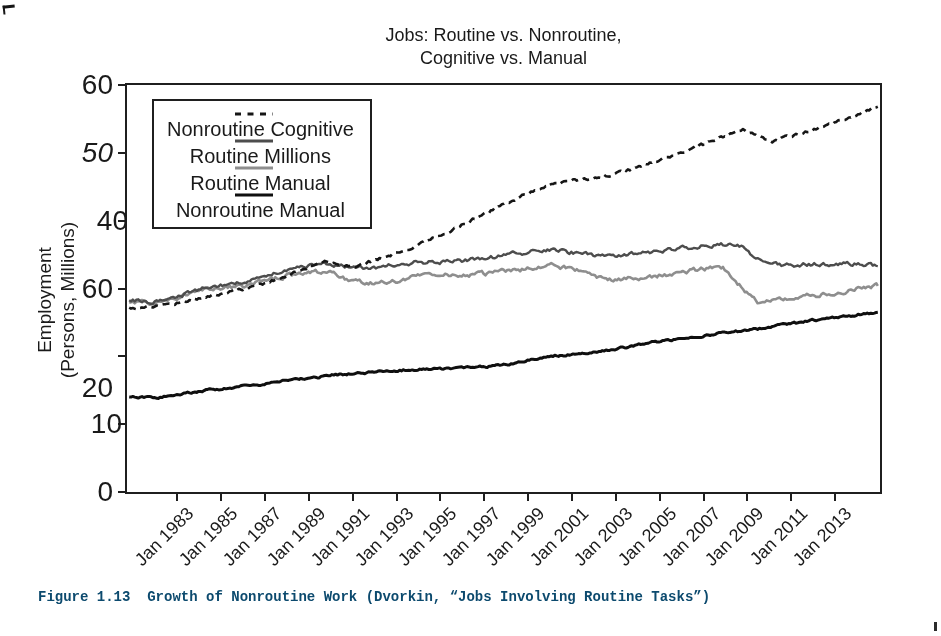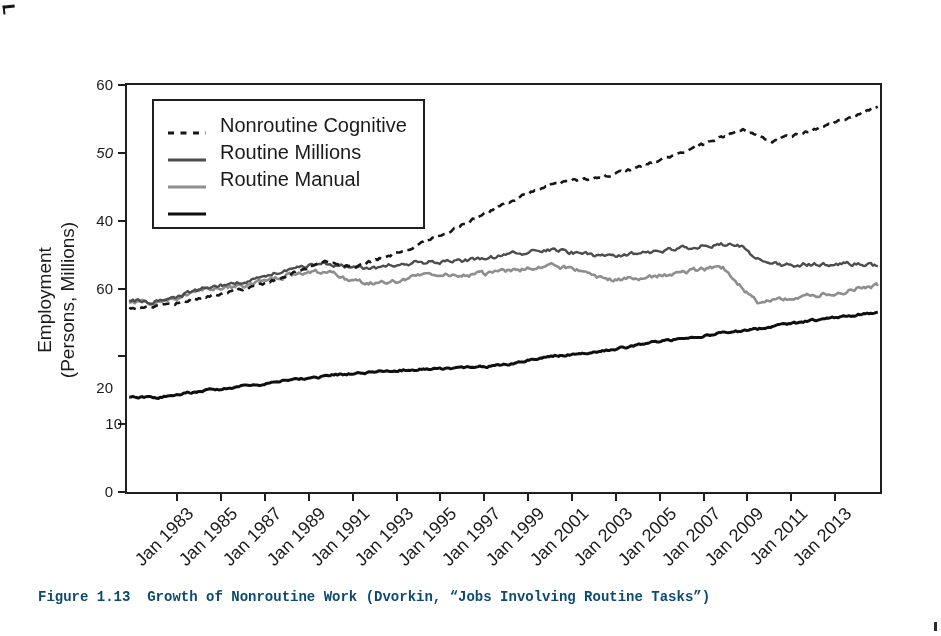--- a/index.html
+++ b/index.html
@@ -17,31 +17,31 @@
   }
   .plot-frame svg{position:absolute;left:0;top:0;display:block;}
   .y-axis-title{
     position:absolute;left:56px;top:300px;
     transform:translate(-50%,-50%) rotate(-90deg);
     text-align:center;white-space:nowrap;font-size:19px;line-height:23px;color:#1a1a1a;
   }
   .y-tick{position:absolute;width:7px;height:2px;background:#1f1f1f;}
   .x-tick{position:absolute;width:2px;height:7px;background:#1f1f1f;}
   .y-tick-label{
-    position:absolute;width:44px;text-align:right;font-size:15px;line-height:22px;color:#1a1a1a;
+    position:absolute;width:44px;text-align:right;font-size:28px;line-height:22px;color:#1a1a1a;
   }
   .x-tick-label{
     position:absolute;width:92px;text-align:right;font-size:18px;line-height:19px;color:#1a1a1a;
     transform-origin:100% 0;transform:rotate(-45deg);white-space:nowrap;
   }
   .legend{
     position:absolute;left:152px;top:99px;background:#ffffff;border:2px solid #1f1f1f;
     padding:9px 16px 9px 13px;
   }
-  .legend-row{display:flex;align-items:flex-end;height:27px;}
+  .legend-row{display:flex;align-items:center;height:27px;flex-direction:column;}
   .legend-sample{width:40px;margin-right:13px;display:flex;align-items:center;}
   .legend-label{font-size:20px;color:#1a1a1a;white-space:nowrap;}
   .figure-caption{
     position:absolute;left:38px;top:589px;
     font-family:"Liberation Mono","DejaVu Sans Mono",monospace;
     font-weight:bold;font-size:14px;color:#0c4a6e;white-space:pre;
   }
   .artifact-tl{
     position:absolute;left:3px;top:5px;width:10px;height:6px;
     border-top:3px solid #161616;border-left:2px solid #161616;transform:rotate(-6deg);
@@ -50,20 +50,24 @@
     position:absolute;left:934px;top:622px;width:3px;height:9px;background:#2b2b2b;
   }
 </style>
 </head>
 <body>
 
 <div id="page">
 
   <div class="artifact-tl"></div>
 
+  <div class="chart-title">
+    <div>Jobs: Routine vs. Nonroutine,</div>
+    <div>Cognitive vs. Manual</div>
+  </div>
 
   <div class="y-axis-title">
     <div>Employment</div>
     <div>(Persons, Millions)</div>
   </div>
 
   <div class="plot-frame">
     <svg id="plot-svg" width="753" height="407" viewBox="0 0 753 407">
         <path d="M2.2 217.8L4.0 217.3L5.8 216.6L7.7 218.3L9.5 216.5L11.3 216.4L13.2 215.6L15.0 215.1L16.8 215.5L18.6 216.5L20.5 218.0L22.3 219.6L24.1 218.3L25.9 219.3L27.8 219.1L29.6 217.4L31.4 216.2L33.2 216.8L35.1 216.6L36.9 215.9L38.7 214.3L40.6 215.8L42.4 213.9L44.2 213.4L46.0 213.7L47.9 214.3L49.7 215.0L51.5 213.6L53.3 213.1L55.2 210.5L57.0 208.7L58.8 210.2L60.6 210.2L62.5 208.3L64.3 207.3L66.1 206.3L68.0 206.9L69.8 205.1L71.6 206.0L73.4 204.4L75.3 205.4L77.1 203.4L78.9 202.5L80.7 202.3L82.6 204.7L84.4 204.6L86.2 205.3L88.1 203.1L89.9 203.3L91.7 203.6L93.5 204.6L95.4 204.0L97.2 202.6L99.0 200.9L100.8 202.9L102.7 200.7L104.5 202.9L106.3 201.5L108.1 202.1L110.0 200.3L111.8 199.6L113.6 199.4L115.5 201.6L117.3 202.5L119.1 201.4L120.9 199.5L122.8 199.3L124.6 198.5L126.4 199.6L128.2 197.2L130.1 196.0L131.9 194.6L133.7 196.5L135.5 195.5L137.4 194.9L139.2 195.7L141.0 195.1L142.9 193.5L144.7 192.7L146.5 194.7L148.3 192.2L150.2 193.7L152.0 194.0L153.8 194.2L155.6 194.7L157.5 191.6L159.3 189.6L161.1 188.4L162.9 187.8L164.8 190.5L166.6 188.7L168.4 189.8L170.3 188.9L172.1 187.7L173.9 188.9L175.7 189.6L177.6 188.2L179.4 188.2L181.2 186.6L183.0 188.0L184.9 186.2L186.7 186.0L188.5 184.8L190.4 187.5L192.2 187.9L194.0 188.6L195.8 187.3L197.7 187.3L199.5 187.8L201.3 186.8L203.1 186.0L205.0 187.1L206.8 186.9L208.6 188.8L210.4 191.0L212.3 192.5L214.1 192.4L215.9 191.6L217.8 194.4L219.6 194.0L221.4 196.0L223.2 195.5L225.1 195.0L226.9 195.1L228.7 194.4L230.5 195.4L232.4 194.6L234.2 197.1L236.0 198.5L237.8 199.4L239.7 198.1L241.5 199.4L243.3 197.3L245.2 198.9L247.0 199.3L248.8 197.9L250.6 198.0L252.5 197.4L254.3 195.9L256.1 196.9L257.9 198.1L259.8 198.7L261.6 197.7L263.4 196.9L265.2 195.2L267.1 196.4L268.9 197.6L270.7 197.6L272.6 197.1L274.4 195.6L276.2 193.9L278.0 195.1L279.9 193.9L281.7 193.3L283.5 191.4L285.3 190.4L287.2 190.4L289.0 190.7L290.8 189.4L292.7 190.4L294.5 189.5L296.3 188.8L298.1 188.3L300.0 188.2L301.8 188.0L303.6 188.8L305.4 190.0L307.3 190.0L309.1 190.7L310.9 190.9L312.7 190.9L314.6 190.8L316.4 190.6L318.2 188.7L320.1 189.4L321.9 191.0L323.7 190.9L325.5 189.5L327.4 189.9L329.2 190.6L331.0 191.7L332.8 191.1L334.7 191.5L336.5 189.7L338.3 191.0L340.1 190.4L342.0 191.6L343.8 189.4L345.6 188.9L347.5 189.3L349.3 187.6L351.1 186.6L352.9 186.6L354.8 185.9L356.6 188.7L358.4 190.3L360.2 188.2L362.1 186.8L363.9 187.0L365.7 187.6L367.5 185.9L369.4 186.0L371.2 186.2L373.0 185.0L374.9 184.0L376.7 184.8L378.5 186.7L380.3 185.0L382.2 184.7L384.0 186.2L385.8 184.3L387.6 183.9L389.5 185.0L391.3 184.6L393.1 186.4L395.0 183.9L396.8 184.8L398.6 184.4L400.4 182.5L402.3 183.6L404.1 184.0L405.9 184.7L407.7 184.0L409.6 183.9L411.4 181.9L413.2 183.0L415.0 182.4L416.9 181.9L418.7 181.2L420.5 179.7L422.4 179.3L424.2 178.0L426.0 179.2L427.8 180.3L429.7 181.1L431.5 182.0L433.3 183.9L435.1 182.3L437.0 180.8L438.8 183.1L440.6 182.3L442.4 182.1L444.3 182.3L446.1 183.7L447.9 185.7L449.8 184.2L451.6 185.9L453.4 185.8L455.2 186.2L457.1 186.4L458.9 186.5L460.7 187.6L462.5 187.8L464.4 189.7L466.2 189.7L468.0 190.3L469.8 192.7L471.7 191.6L473.5 191.2L475.3 192.4L477.2 193.1L479.0 193.2L480.8 195.1L482.6 193.6L484.5 195.6L486.3 196.4L488.1 194.5L489.9 195.2L491.8 193.6L493.6 195.2L495.4 194.5L497.3 192.8L499.1 194.0L500.9 192.1L502.7 192.2L504.6 193.2L506.4 194.2L508.2 193.6L510.0 194.1L511.9 195.1L513.7 193.6L515.5 193.8L517.3 193.5L519.2 193.0L521.0 191.5L522.8 190.4L524.7 192.5L526.5 191.0L528.3 190.8L530.1 192.3L532.0 189.8L533.8 190.5L535.6 191.2L537.4 189.3L539.3 191.0L541.1 190.6L542.9 189.6L544.7 190.5L546.6 188.6L548.4 187.6L550.2 187.1L552.1 187.1L553.9 187.0L555.7 186.0L557.5 186.9L559.4 188.3L561.2 186.3L563.0 184.4L564.8 184.1L566.7 182.9L568.5 185.5L570.3 185.6L572.1 184.5L574.0 182.7L575.8 183.8L577.6 185.4L579.5 183.0L581.3 183.3L583.1 181.6L584.9 183.1L586.8 181.9L588.6 181.5L590.4 181.2L592.2 181.3L594.1 183.4L595.9 181.9L597.7 185.1L599.6 186.4L601.4 187.6L603.2 190.9L605.0 193.3L606.9 194.8L608.7 196.3L610.5 199.7L612.3 199.1L614.2 202.0L616.0 204.2L617.8 207.2L619.6 206.9L621.5 209.0L623.3 209.7L625.1 211.5L627.0 212.3L628.8 215.3L630.6 218.2L632.4 218.0L634.3 217.4L636.1 217.0L637.9 217.2L639.7 215.4L641.6 216.0L643.4 216.5L645.2 214.7L647.0 214.3L648.9 214.1L650.7 213.2L652.5 212.5L654.4 214.2L656.2 215.2L658.0 213.5L659.8 214.8L661.7 214.4L663.5 214.3L665.3 214.4L667.1 214.4L669.0 213.2L670.8 213.6L672.6 212.3L674.4 211.5L676.3 210.2L678.1 210.2L679.9 208.9L681.8 210.0L683.6 210.7L685.4 210.0L687.2 210.5L689.1 211.9L690.9 211.8L692.7 211.9L694.5 209.1L696.4 208.0L698.2 209.1L700.0 210.1L701.9 209.4L703.7 210.2L705.5 210.4L707.3 210.4L709.2 209.2L711.0 207.9L712.8 208.2L714.6 208.8L716.5 209.3L718.3 208.7L720.1 207.1L721.9 204.9L723.8 204.5L725.6 205.2L727.4 205.8L729.3 203.2L731.1 202.1L732.9 202.5L734.7 203.4L736.6 201.9L738.4 203.1L740.2 201.7L742.0 201.5L743.9 203.1L745.7 200.9L747.5 199.4L749.3 198.3L750.8 200.8" fill="none" stroke="#8e8e8e" stroke-width="2.6" stroke-linejoin="round"></path>
         <path d="M2.2 215.2L4.0 216.3L5.8 214.6L7.7 216.5L9.5 214.7L11.3 214.3L13.2 216.4L15.0 217.2L16.8 216.0L18.6 215.9L20.5 217.9L22.3 218.3L24.1 219.4L25.9 218.8L27.8 216.3L29.6 215.2L31.4 216.1L33.2 214.8L35.1 215.4L36.9 215.3L38.7 215.4L40.6 213.9L42.4 213.4L44.2 212.3L46.0 211.9L47.9 212.9L49.7 212.4L51.5 210.7L53.3 211.0L55.2 211.9L57.0 209.0L58.8 207.4L60.6 206.1L62.5 207.4L64.3 206.8L66.1 205.9L68.0 204.5L69.8 206.1L71.6 204.4L73.4 204.6L75.3 202.4L77.1 203.0L78.9 202.9L80.7 203.4L82.6 203.1L84.4 202.5L86.2 201.2L88.1 200.7L89.9 202.0L91.7 201.3L93.5 199.5L95.4 201.1L97.2 200.0L99.0 200.1L100.8 199.4L102.7 198.5L104.5 197.8L106.3 198.4L108.1 199.2L110.0 197.2L111.8 198.1L113.6 198.5L115.5 198.6L117.3 197.7L119.1 198.0L120.9 196.4L122.8 196.4L124.6 194.3L126.4 193.7L128.2 193.5L130.1 192.4L131.9 192.6L133.7 192.0L135.5 191.4L137.4 191.0L139.2 191.5L141.0 190.1L142.9 190.2L144.7 190.4L146.5 187.9L148.3 188.3L150.2 188.9L152.0 188.6L153.8 188.2L155.6 187.2L157.5 185.4L159.3 186.2L161.1 184.6L162.9 183.8L164.8 183.8L166.6 183.1L168.4 182.9L170.3 181.6L172.1 182.2L173.9 180.9L175.7 181.5L177.6 182.4L179.4 182.8L181.2 180.5L183.0 179.2L184.9 178.9L186.7 180.4L188.5 179.9L190.4 179.2L192.2 178.9L194.0 179.0L195.8 177.6L197.7 177.5L199.5 179.3L201.3 179.5L203.1 179.2L205.0 180.7L206.8 181.7L208.6 180.3L210.4 180.8L212.3 180.7L214.1 179.5L215.9 180.8L217.8 182.5L219.6 181.4L221.4 182.3L223.2 182.5L225.1 182.3L226.9 181.4L228.7 182.9L230.5 182.2L232.4 180.9L234.2 181.7L236.0 183.7L237.8 183.5L239.7 182.6L241.5 183.9L243.3 183.8L245.2 182.4L247.0 181.6L248.8 183.5L250.6 182.4L252.5 182.0L254.3 181.6L256.1 180.7L257.9 181.5L259.8 181.0L261.6 179.2L263.4 180.2L265.2 181.0L267.1 181.5L268.9 181.0L270.7 180.2L272.6 180.0L274.4 179.0L276.2 179.0L278.0 179.6L279.9 179.5L281.7 180.4L283.5 179.1L285.3 178.1L287.2 176.1L289.0 175.9L290.8 177.0L292.7 176.9L294.5 176.9L296.3 178.5L298.1 178.6L300.0 178.2L301.8 176.1L303.6 176.2L305.4 176.0L307.3 177.6L309.1 178.0L310.9 178.0L312.7 179.1L314.6 176.7L316.4 175.6L318.2 176.3L320.1 174.9L321.9 176.0L323.7 176.9L325.5 177.3L327.4 175.4L329.2 175.1L331.0 174.3L332.8 174.7L334.7 176.8L336.5 176.1L338.3 174.5L340.1 176.0L342.0 174.9L343.8 173.2L345.6 172.8L347.5 174.6L349.3 173.4L351.1 172.7L352.9 174.3L354.8 173.2L356.6 174.0L358.4 174.4L360.2 173.9L362.1 172.9L363.9 171.1L365.7 173.0L367.5 173.4L369.4 172.5L371.2 170.5L373.0 171.2L374.9 170.8L376.7 169.3L378.5 169.9L380.3 168.7L382.2 168.6L384.0 167.4L385.8 166.4L387.6 167.4L389.5 168.4L391.3 168.6L393.1 168.6L395.0 169.8L396.8 169.2L398.6 169.1L400.4 168.4L402.3 167.3L404.1 165.3L405.9 164.8L407.7 165.2L409.6 165.6L411.4 165.9L413.2 166.6L415.0 167.2L416.9 165.3L418.7 166.3L420.5 164.4L422.4 165.7L424.2 164.3L426.0 163.5L427.8 163.8L429.7 165.8L431.5 166.7L433.3 164.9L435.1 164.2L437.0 164.5L438.8 165.3L440.6 167.7L442.4 169.0L444.3 166.7L446.1 168.8L447.9 167.6L449.8 167.0L451.6 167.7L453.4 168.1L455.2 168.9L457.1 167.7L458.9 167.0L460.7 169.2L462.5 168.6L464.4 168.5L466.2 170.8L468.0 171.3L469.8 170.1L471.7 169.8L473.5 170.5L475.3 169.5L477.2 170.7L479.0 170.5L480.8 169.6L482.6 169.5L484.5 170.0L486.3 169.8L488.1 171.5L489.9 171.7L491.8 170.2L493.6 171.3L495.4 170.7L497.3 169.3L499.1 170.6L500.9 170.0L502.7 168.2L504.6 167.0L506.4 169.0L508.2 168.7L510.0 169.1L511.9 168.4L513.7 168.3L515.5 166.8L517.3 167.1L519.2 167.3L521.0 166.5L522.8 168.2L524.7 167.3L526.5 165.8L528.3 165.7L530.1 165.8L532.0 166.4L533.8 166.7L535.6 167.6L537.4 165.6L539.3 164.7L541.1 163.2L542.9 163.1L544.7 164.8L546.6 165.2L548.4 165.4L550.2 163.7L552.1 163.0L553.9 161.5L555.7 160.6L557.5 162.0L559.4 162.3L561.2 164.0L563.0 163.9L564.8 163.8L566.7 163.0L568.5 163.1L570.3 163.7L572.1 163.0L574.0 160.5L575.8 160.4L577.6 160.7L579.5 160.8L581.3 161.6L583.1 162.4L584.9 162.7L586.8 160.2L588.6 160.2L590.4 159.0L592.2 159.9L594.1 158.2L595.9 160.3L597.7 160.7L599.6 160.6L601.4 159.2L603.2 158.7L605.0 159.7L606.9 160.7L608.7 160.9L610.5 159.7L612.3 161.7L614.2 160.7L616.0 161.4L617.8 163.4L619.6 165.0L621.5 166.1L623.3 169.4L625.1 170.8L627.0 172.4L628.8 173.5L630.6 173.1L632.4 174.0L634.3 175.1L636.1 176.4L637.9 176.6L639.7 177.3L641.6 178.0L643.4 178.5L645.2 178.6L647.0 177.6L648.9 177.1L650.7 179.4L652.5 178.7L654.4 181.0L656.2 180.3L658.0 179.7L659.8 178.4L661.7 179.6L663.5 179.4L665.3 180.5L667.1 181.7L669.0 181.1L670.8 180.5L672.6 181.6L674.4 180.1L676.3 178.2L678.1 179.4L679.9 180.8L681.8 178.9L683.6 180.6L685.4 180.0L687.2 178.1L689.1 179.8L690.9 180.5L692.7 181.2L694.5 179.4L696.4 178.1L698.2 180.0L700.0 180.2L701.9 181.1L703.7 180.1L705.5 180.3L707.3 180.1L709.2 178.7L711.0 180.1L712.8 178.4L714.6 179.1L716.5 177.4L718.3 178.1L720.1 176.9L721.9 178.7L723.8 180.3L725.6 180.9L727.4 178.5L729.3 179.5L731.1 178.2L732.9 179.6L734.7 179.9L736.6 181.0L738.4 180.9L740.2 179.2L742.0 178.1L743.9 178.0L745.7 180.6L747.5 179.6L749.3 180.9L750.8 181.1" fill="none" stroke="#4d4d4d" stroke-width="2.4" stroke-linejoin="round"></path>
@@ -96,37 +100,38 @@
           </svg>
         </span>
       <span class="legend-label">Routine Manual</span>
     </div>
     <div class="legend-row">
       <span class="legend-sample">
           <svg width="40" height="8">
             <line x1="1" y1="4" x2="39" y2="4" stroke="#0f0f0f" stroke-width="3"></line>
           </svg>
         </span>
+      <span class="legend-label">Nonroutine Manual</span>
     </div>
   </div>
 
   <div class="figure-caption">Figure 1.13  Growth of Nonroutine Work (Dvorkin, “Jobs Involving Routine Tasks”)</div>
 
   <div class="artifact-br"></div>
 
 <div class="y-tick" style="left: 118px; top: 491px;"></div>
     <span class="y-tick-label" style="left: 69px; top: 481px;">0</span>
     <div class="y-tick" style="left: 118px; top: 423.167px;"></div>
     <span class="y-tick-label" style="left: 78px; top: 413.167px;">10</span>
     <div class="y-tick" style="left: 118px; top: 355.333px;"></div>
     <span class="y-tick-label" style="left: 69px; top: 345.333px; margin-top: 32px;">20</span>
     <div class="y-tick" style="left: 118px; top: 287.5px;"></div>
     <span class="y-tick-label" style="left: 69px; top: 277.5px;">60</span>
     <div class="y-tick" style="left: 118px; top: 219.667px;"></div>
-    <span class="y-tick-label" style="left: 69px; top: 209.667px;">40</span>
+    <span class="y-tick-label" style="left: 84px; top: 209.667px;">40</span>
     <div class="y-tick" style="left: 118px; top: 151.833px;"></div>
     <span class="y-tick-label" style="left: 69px; top: 141.833px; font-style: italic;">50</span>
     <div class="y-tick" style="left: 118px; top: 84px;"></div>
     <span class="y-tick-label" style="left: 69px; top: 74px;">60</span>
     <div class="x-tick" style="left: 176.419px; top: 494px;"></div>
     <span class="x-tick-label" style="left: 92.4192px; top: 504px;">Jan 1983</span>
     <div class="x-tick" style="left: 220.262px; top: 494px;"></div>
     <span class="x-tick-label" style="left: 136.262px; top: 504px;">Jan 1985</span>
     <div class="x-tick" style="left: 264.105px; top: 494px;"></div>
     <span class="x-tick-label" style="left: 180.105px; top: 504px;">Jan 1987</span>

